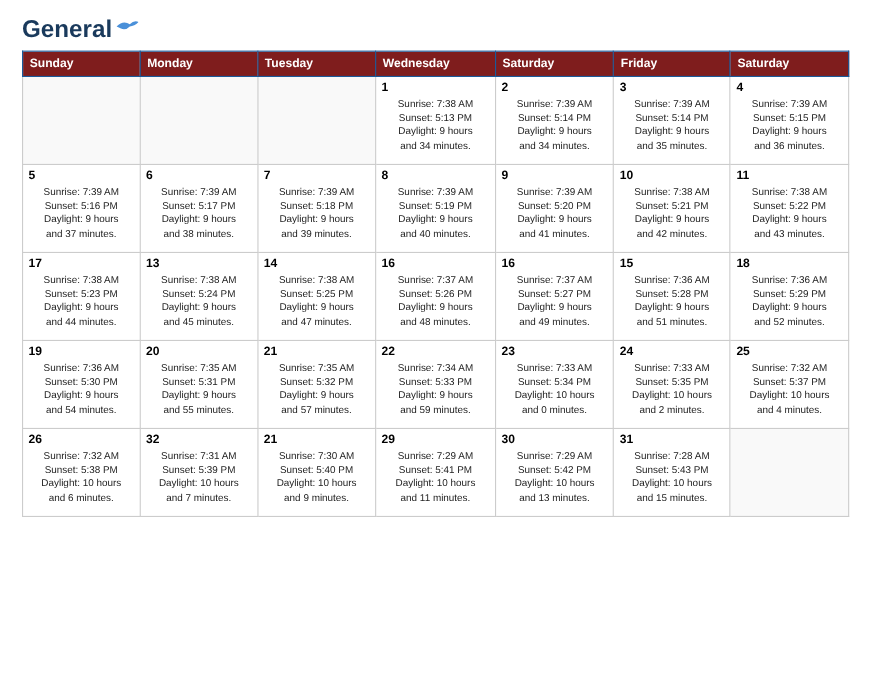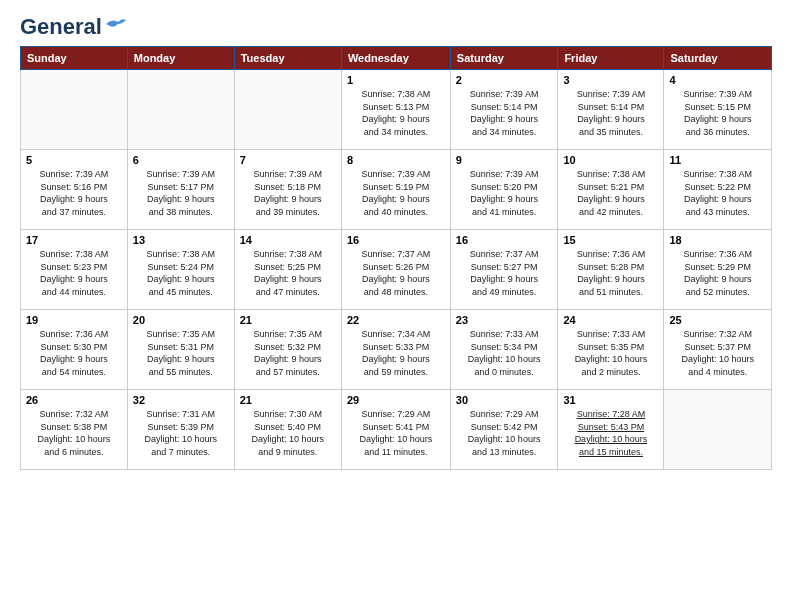--- a/index.html
+++ b/index.html
@@ -324,21 +324,21 @@
           </td>
           <td>
             <div class="day-num">30</div>
             <div class="day-info" style="white-space: pre-line;">Sunrise: 7:29 AM
 Sunset: 5:42 PM
 Daylight: 10 hours
 and 13 minutes.</div>
           </td>
           <td>
             <div class="day-num">31</div>
-            <div class="day-info" style="white-space: pre-line; text-decoration: underline;">Sunrise: 7:28 AM
+            <div class="day-info" style="white-space: pre-line;">Sunrise: 7:28 AM
 Sunset: 5:43 PM
 Daylight: 10 hours
 and 15 minutes.</div>
           </td>
           <td class="empty"></td>
         </tr>
       </tbody>
   </table>
 </div>
 

